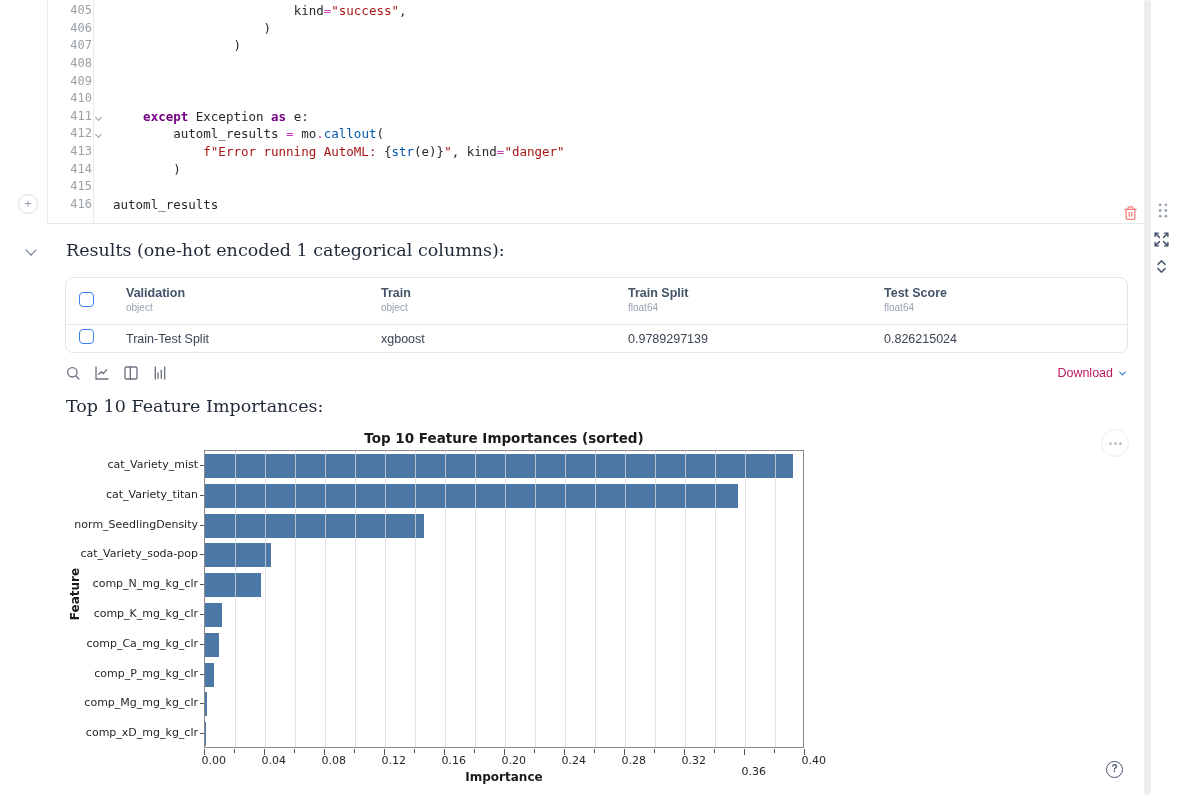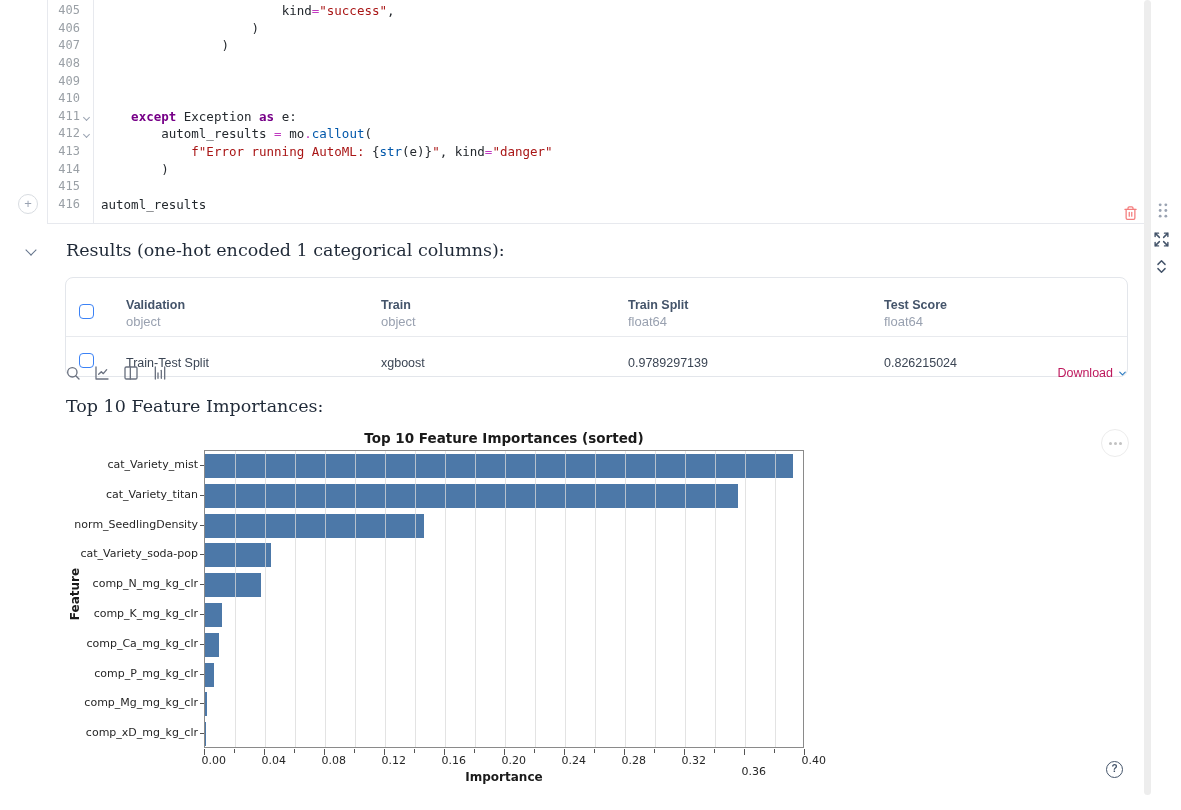--- a/index.html
+++ b/index.html
@@ -4,21 +4,21 @@
 <style>
   * { margin:0; padding:0; box-sizing:border-box; }
   html,body { background:#fff; }
   #page {
     position:relative; width:1181px; height:810px; overflow:hidden;
     background:#fff; font-family:"Liberation Sans", sans-serif; color:#374151;
   }
   
   #editor { position:absolute; left:47px; top:0; width:1097px; padding-top:2px;
     font-family:"DejaVu Sans Mono", monospace; font-size:12.5px; }
-  .crow { display:flex; height:17.64px; line-height:17.64px; white-space:pre; }
+  .crow { display:flex; height:17.64px; line-height:17.64px; white-space:pre;margin-left:12px; }
   .lno { width:33px; text-align:right; color:#9aa0a6; font-size:12px; flex:none; }
   .fold { width:13px; flex:none; position:relative; }
   .fold.has::after { content:''; position:absolute; left:4px; top:7px; width:4px; height:4px;
     border-right:1.3px solid #9aa3b2; border-bottom:1.3px solid #9aa3b2; transform:rotate(45deg); }
   .ct { padding-left:8px; white-space:pre; color:#24292e; }
   .tk-n { color:#24292e; }
   .tk-k { color:#770088; font-weight:700; }
   .tk-s { color:#a91616; }
   .tk-f { color:#0057aa; }
   .tk-o { color:#c13ac1; }
@@ -29,28 +29,28 @@
     border-radius:50%; color:#9aa3b2; font-size:13px; line-height:18px; text-align:center; background:#fff; }
   #collapse { position:absolute; left:26px; top:246px; width:10px; height:10px; }
   #collapse::after { content:''; position:absolute; left:1px; top:0; width:7px; height:7px;
     border-right:1.6px solid #64748b; border-bottom:1.6px solid #64748b; transform:rotate(45deg); }
   
   #scrollbar { position:absolute; left:1144px; top:0; width:7px; height:795px; background:#ededed; border-radius:4px; }
   .side-icon { position:absolute; left:1153px; width:17px; height:17px; }
   
   .md-heading { position:absolute; left:66px; font-family:"DejaVu Serif", serif; font-size:17.5px; color:#1f2937; }
   #results-table { position:absolute; left:65px; top:277px; width:1063px; border:1px solid #e3e6eb; border-radius:8px; background:#fff; }
-  .tbl-head, .tbl-row { display:grid; grid-template-columns:45px 255px 247px 256px 1fr; align-items:center;margin-top:12px; }
+  .tbl-head, .tbl-row { display:grid; grid-template-columns:45px 255px 247px 256px 1fr; align-items:center; }
   .tbl-head { height:47px; border-bottom:1px solid #e8eaee; }
   .tbl-row { height:27px; }
   .cb-cell { padding-left:13px; }
   .checkbox { display:inline-block; width:15px; height:15px; border:1.6px solid #3b82f6; border-radius:4px; background:#fff; }
   .hcell { padding-left:15px; align-self:start; padding-top:8px; }
   .hlabel { font-size:12.5px; font-weight:bold; color:#44546a; }
-  .hdtype { font-size:13px; color:#99a1b0; margin-top:2px; }
+  .hdtype { font-size:10px; color:#99a1b0; margin-top:2px; }
   .rcell { padding-left:15px; font-size:12.5px; color:#3b4554; }
   #table-toolbar { position:absolute; left:65px; top:364px; width:1063px; height:18px; display:flex; align-items:center; }
   .tool-icon { width:16px; height:16px; margin-right:13px; }
   #download-group { margin-left:auto; display:flex; align-items:center; color:#be185d; font-size:12.5px; }
   #download-group svg { margin-left:4px; }
   
   #chart-title { position:absolute; left:204px; top:430px; width:600px; text-align:center;
     font-family:"DejaVu Sans", sans-serif; font-size:13.5px; font-weight:bold; color:#1a1a1a; }
   #plot-area { position:absolute; left:204px; top:450px; width:600px; height:298px; border:1px solid #8a8a8a; background:#fff; }
   .bar { position:absolute; left:0; height:24px; background:#4c78a8; }

